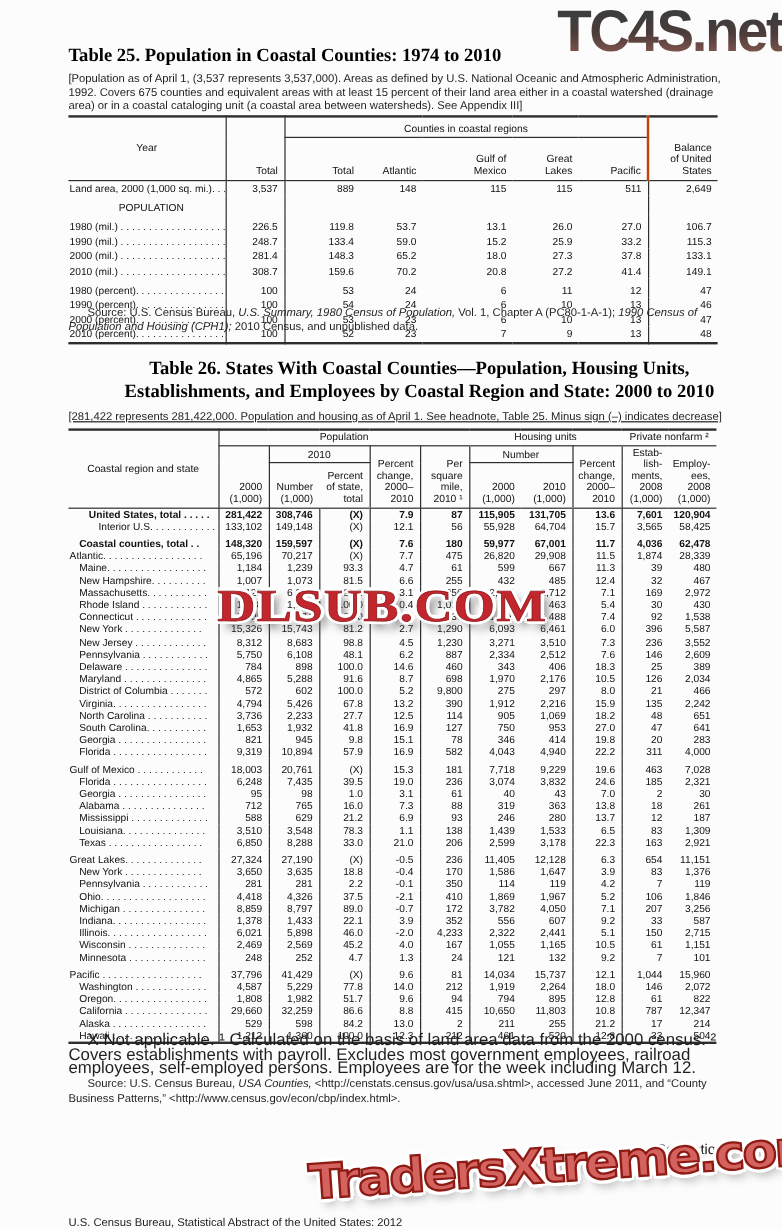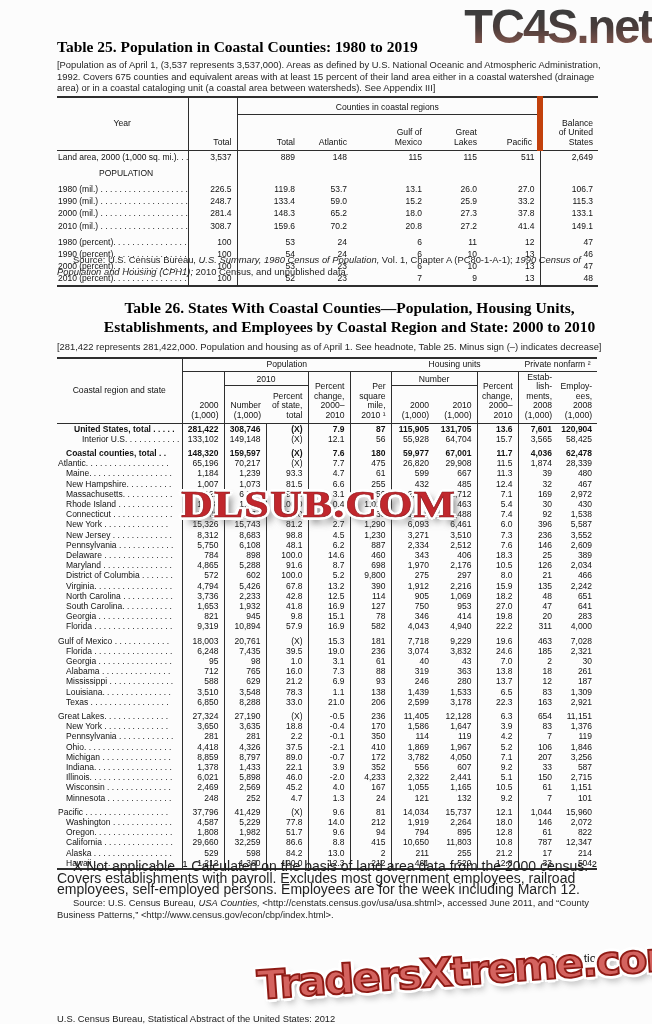--- a/index.html
+++ b/index.html
@@ -25,21 +25,21 @@
         border-top:2px solid #2e2e2e;border-bottom:2px solid #2e2e2e;}
   th,td{padding:0;margin:0;font-weight:normal;}
   thead th{
     font-size:8.6px;line-height:9.6px;white-space:pre-line;
     vertical-align:bottom;text-align:right;padding:1px 5px 2px 1px;
     border-bottom:1px solid #2e2e2e;color:#111;margin-top:40px;
   }
   thead th.ctr{text-align:center;padding:1px 2px;}
   thead th.mid{vertical-align:middle;}
   .v{border-right:1px solid #2e2e2e;}
-  .vl{border-left:6px solid #c2410c;}
+  .vl{border-left:2px solid #c2410c;}
   tbody td{
     font-size:8.5px;line-height:10.2px;text-align:right;
     padding:0 5px 0 0;white-space:nowrap;overflow:hidden;color:#111;
   }
   tbody td.lbl{text-align:left;padding-right:0;}
   tr.bold td{font-weight:bold;}
   tr.gap td{padding-top:4px;}
   td.ind0{padding-left:1px;}
   td.ind1{padding-left:9px;}
   td.ind2{padding-left:17px;}
@@ -96,21 +96,21 @@
     transform:rotate(-4deg) scaleY(0.95);transform-origin:left top;
     text-shadow:
       -3px -3px 0 #fff, 3px -3px 0 #fff, -3px 3px 0 #fff, 3px 3px 0 #fff,
       0 4px 0 #fff, 0 -4px 0 #fff, 4px 0 0 #fff, -4px 0 0 #fff,
       3px 6px 8px rgba(40,40,40,0.4);
   }
 </style>
 </head>
 <body>
 
-<div class="abs tbl-title" style="left:57px;top:37px;width:560px;">Table 25. Population in Coastal Counties: 1980 to 2019</div>
+<div class="abs tbl-title" style="left:57px;top:37px;width:560px;">Table 25. Population in Coastal Counties: 1974 to 2010</div>
 
 <div class="abs headnote" style="left:57px;top:59px;width:550px;">[Population as of April 1, (3,537 represents 3,537,000). Areas as defined by U.S. National Oceanic and Atmospheric Administration, 1992. Covers 675 counties and equivalent areas with at least 15 percent of their land area either in a coastal watershed (drainage area) or in a coastal cataloging unit (a coastal area between watersheds). See Appendix III]</div>
 
 <table id="table25" class="abs" style="left:57px;top:96px;width:541px;">
   <colgroup>
     <col style="width:131px">
       <col style="width:49px">
       <col style="width:63px">
     <col style="width:52px">
       <col style="width:75px">
@@ -239,21 +239,21 @@
         <td>48</td>
       </tr>
     </tbody>
 </table>
 
 <p class="abs srcnote" style="left:57px;top:254px;width:550px;margin:0;"><span>Source: U.S. Census Bureau, </span><span style="font-style: italic;">U.S. Summary, 1980 Census of Population,</span><span> Vol. 1, Chapter A (PC80-1-A-1); </span><span style="font-style: italic;">1990 Census of Population and Housing (CPH1);</span><span> 2010 Census, and unpublished data.</span></p>
 
 <div class="abs tbl-title" style="left:57px;top:298px;width:585px;text-align:center;">Table 26. States With Coastal Counties—Population, Housing Units,
 Establishments, and Employees by Coastal Region and State: 2000 to 2010</div>
 
-<div class="abs headnote" style="left:57px;top:341px;width:560px;">[281,422 represents 281,422,000. Population and housing as of April 1. See headnote, Table 25. Minus sign (–) indicates decrease]</div>
+<div class="abs headnote" style="left:57px;top:341px;width:560px;text-decoration:underline;">[281,422 represents 281,422,000. Population and housing as of April 1. See headnote, Table 25. Minus sign (–) indicates decrease]</div>
 
 <table id="table26" class="abs" style="left:57px;top:357px;width:540px;">
   <colgroup>
     <col style="width:125px">
       <col style="width:42px">
       <col style="width:42px">
     <col style="width:42px">
       <col style="width:42px">
       <col style="width:41px">
     <col style="width:43px">
@@ -514,21 +514,21 @@
         <td>1,912</td>
         <td>2,216</td>
         <td>15.9</td>
         <td>135</td>
         <td>2,242</td>
       </tr>
       <tr>
         <td class="lbl ind1">North Carolina . . . . . . . . . . .</td>
         <td>3,736</td>
         <td>2,233</td>
-        <td>42.8</td>
+        <td>27.7</td>
         <td>12.5</td>
         <td>114</td>
         <td>905</td>
         <td>1,069</td>
         <td>18.2</td>
         <td>48</td>
         <td>651</td>
       </tr>
       <tr>
         <td class="lbl ind1">South Carolina. . . . . . . . . . .</td>

